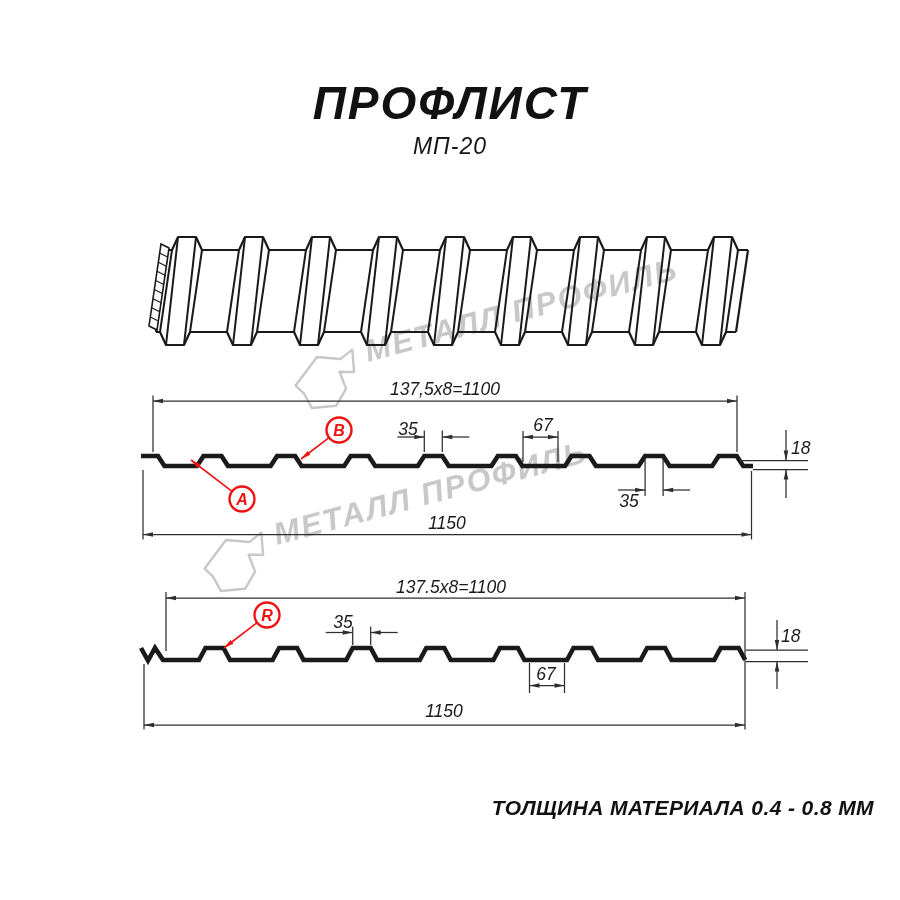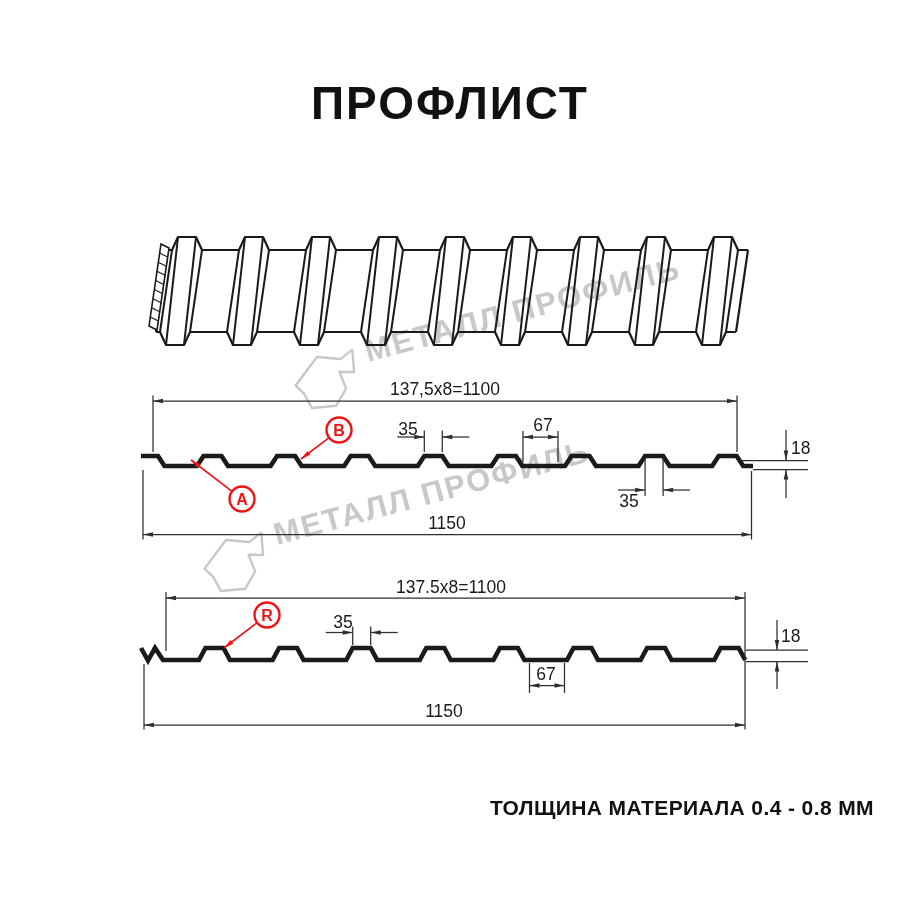--- a/index.html
+++ b/index.html
@@ -1,35 +1,36 @@
 <!DOCTYPE html>
 <html style="--red: #f01212; --wm: #c8c8c8;"><head>
 <meta charset="utf-8">
 <style>
   html,body{margin:0;padding:0;background:#fff;}
   .page{position:relative;width:900px;height:900px;background:#fff;overflow:hidden;
-        font-family:"Liberation Sans",sans-serif;}
+        font-family:"Liberation Sans",sans-serif;font-style:italic;}
   .title{position:absolute;top:76px;left:0;width:900px;text-align:center;
          font-size:46px;font-weight:bold;letter-spacing:2px;color:#111;}
   .subtitle{position:absolute;top:133px;left:0;width:900px;text-align:center;
          font-size:23px;font-weight:500;letter-spacing:1px;color:#161616;}
   .footer{position:absolute;top:796px;left:0;width:874px;text-align:right;
          font-size:21px;font-weight:600;letter-spacing:.4px;color:#111;}
   svg.canvas{position:absolute;left:0;top:0;}
   svg text{font-family:"Liberation Sans",sans-serif;}
   .dim{font-size:17.5px;fill:#1a1a1a;}
   .marker{font-size:16px;font-weight:bold;fill:var(--red,#f01212);}
   .wm{font-size:31px;font-weight:bold;letter-spacing:2px;fill:var(--wm,#c8c8c8);}
   .wm-logo{fill:none;stroke:var(--wm,#c8c8c8);stroke-width:2.4;stroke-linejoin:round;}
 </style>
 </head>
 <body>
 
 <div class="page" style="background: rgb(255, 255, 255);">
   <div class="title">ПРОФЛИСТ</div>
+  <div class="subtitle">МП-20</div>
 
   <svg class="canvas" width="900" height="900" viewBox="0 0 900 900">
 
     <g transform="translate(368,362) rotate(-15)">
       <path class="wm-logo" d="M -76,4 L -48,-18 L -26,-10 L -12,-16 L -16,6 L -30,2 L -28,20 L -42,34 L -66,30 L -70,14 Z"></path>
       <text class="wm" x="0" y="0">МЕТАЛЛ ПРОФИЛЬ</text>
     </g>
     <g transform="translate(277,545) rotate(-15)">
       <path class="wm-logo" d="M -76,4 L -48,-18 L -26,-10 L -12,-16 L -16,6 L -30,2 L -28,20 L -42,34 L -66,30 L -70,14 Z"></path>
       <text class="wm" x="0" y="0">МЕТАЛЛ ПРОФИЛЬ</text>

